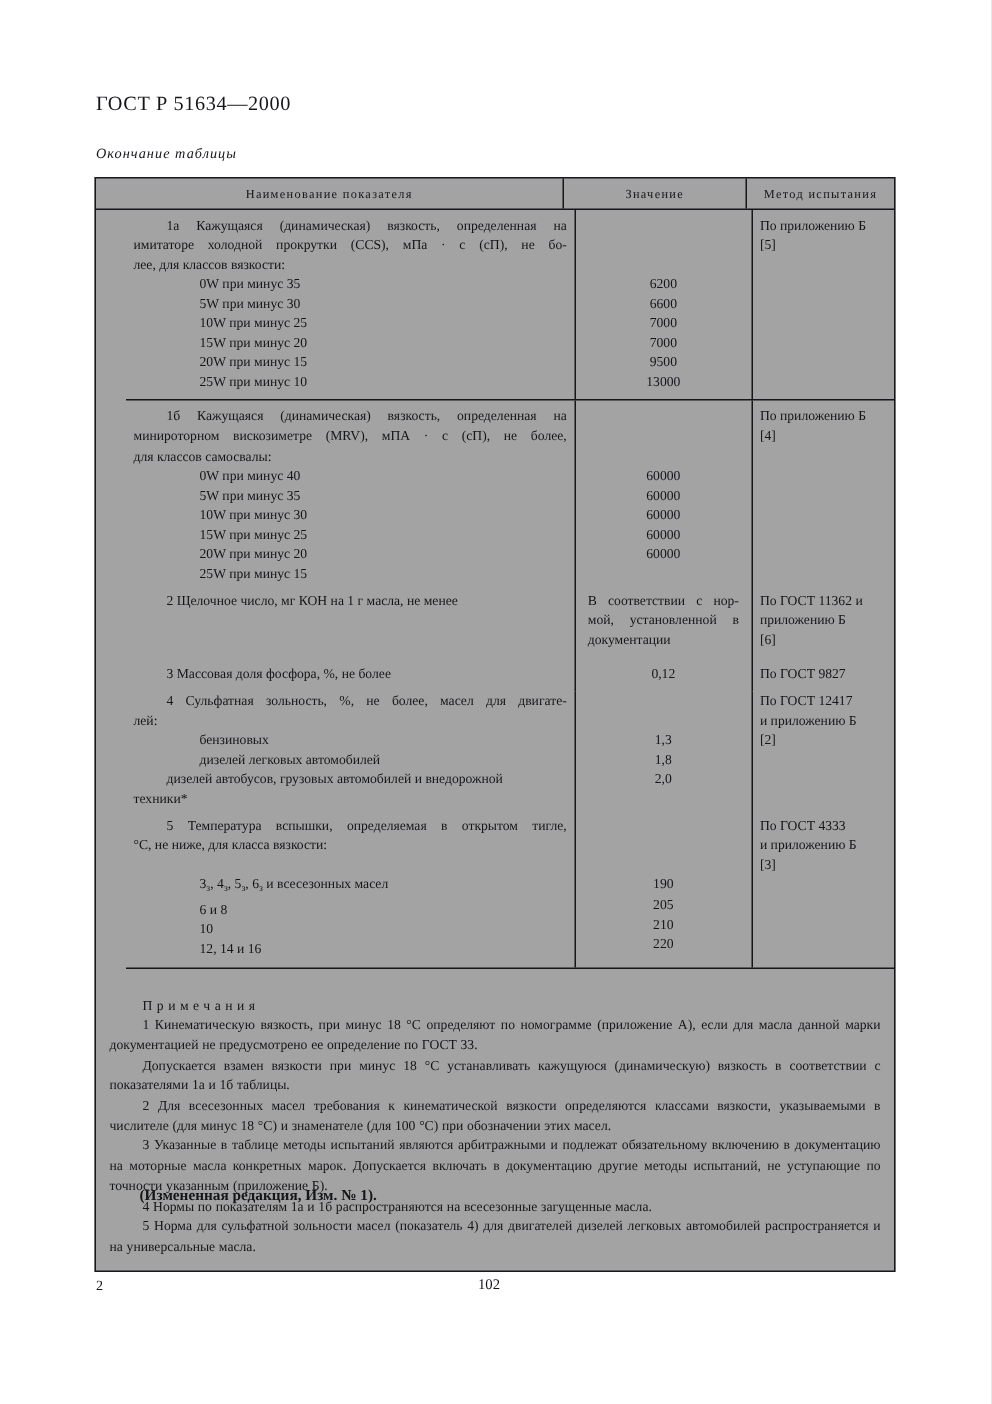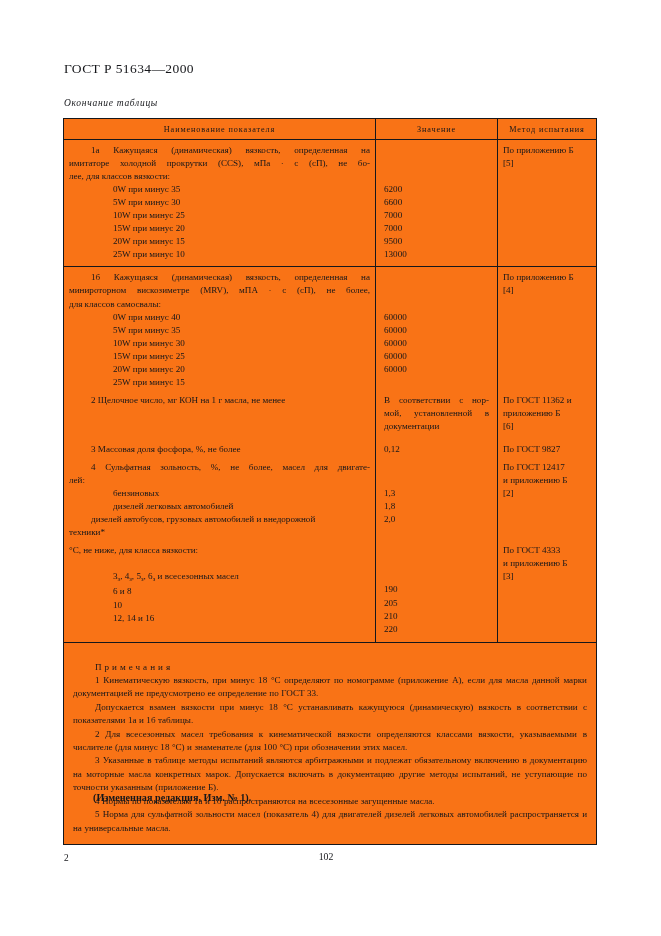--- a/index.html
+++ b/index.html
@@ -44,21 +44,21 @@
   }
 
   
   .tbl {
     position: absolute;
     left: 63px;
     top: 118px;
     width: 534px;
     border: 1px solid #16171b;
     box-sizing: border-box;
-    background: #f97316;
+    background: #a3a3a3;
   }
 
   .tbl-head {
     display: flex;
     border-bottom: 1px solid #16171b;
     height: 20px;
   }
   .tbl-head .cell {
     display: flex;
     align-items: center;
@@ -68,20 +68,21 @@
     box-sizing: border-box;
   }
   .col-1 { width: 311px; }
   .col-2 { width: 122px; border-left: 1px solid #16171b; }
   .col-3 { width: 99px;  border-left: 1px solid #16171b; }
 
   .tbl-body {
     display: flex;
     position: relative;
     border-bottom: 1px solid #16171b;
+    margin-left: 20px;
   }
   .body-c1 {
     width: 311px;
     box-sizing: border-box;
     padding: 4px 5px 5px 5px;
   }
   .body-c2 {
     width: 122px;
     border-left: 1px solid #16171b;
     box-sizing: border-box;
@@ -105,21 +106,21 @@
     text-align: justify;
     text-align-last: justify;
     word-spacing: 0.2px;
   }
   .ln.noj {
     white-space: normal;
     text-align: left;
   }
   .ind2 { padding-left: 44px; }
   .hang { text-indent: 22px; }
-  .c  { text-align: left; }
+  .c  { text-align: center; }
   .blank { visibility: hidden; }
 
   sub {
     font-size: 6.6px;
     vertical-align: -2px;
   }
 
   
   .tbl-note {
     box-sizing: border-box;
@@ -286,20 +287,21 @@
       </div>
       <div class="body-c3" style="padding-top:0;">
         <div class="ln">По ГОСТ 12417</div>
         <div class="ln">и приложению Б</div>
         <div class="ln">[2]</div>
       </div>
     </div>
 
     <div class="tbl-body">
       <div class="body-c1" style="padding-top:0;padding-bottom:6px;">
+        <div class="ln just hang">5 Температура вспышки, определяемая в открытом тигле,</div>
         <div class="ln noj">°С, не ниже, для класса вязкости:</div>
         <div class="ln blank">&nbsp;</div>
         <div class="ln ind2">3<sub>з</sub>, 4<sub>з</sub>, 5<sub>з</sub>, 6<sub>з</sub> и всесезонных масел</div>
         <div class="ln ind2">6 и 8</div>
         <div class="ln ind2">10</div>
         <div class="ln ind2">12, 14 и 16</div>
       </div>
       <div class="body-c2" style="padding-top:0;padding-bottom:6px;">
         <div class="ln blank">&nbsp;</div>
         <div class="ln blank">&nbsp;</div>

